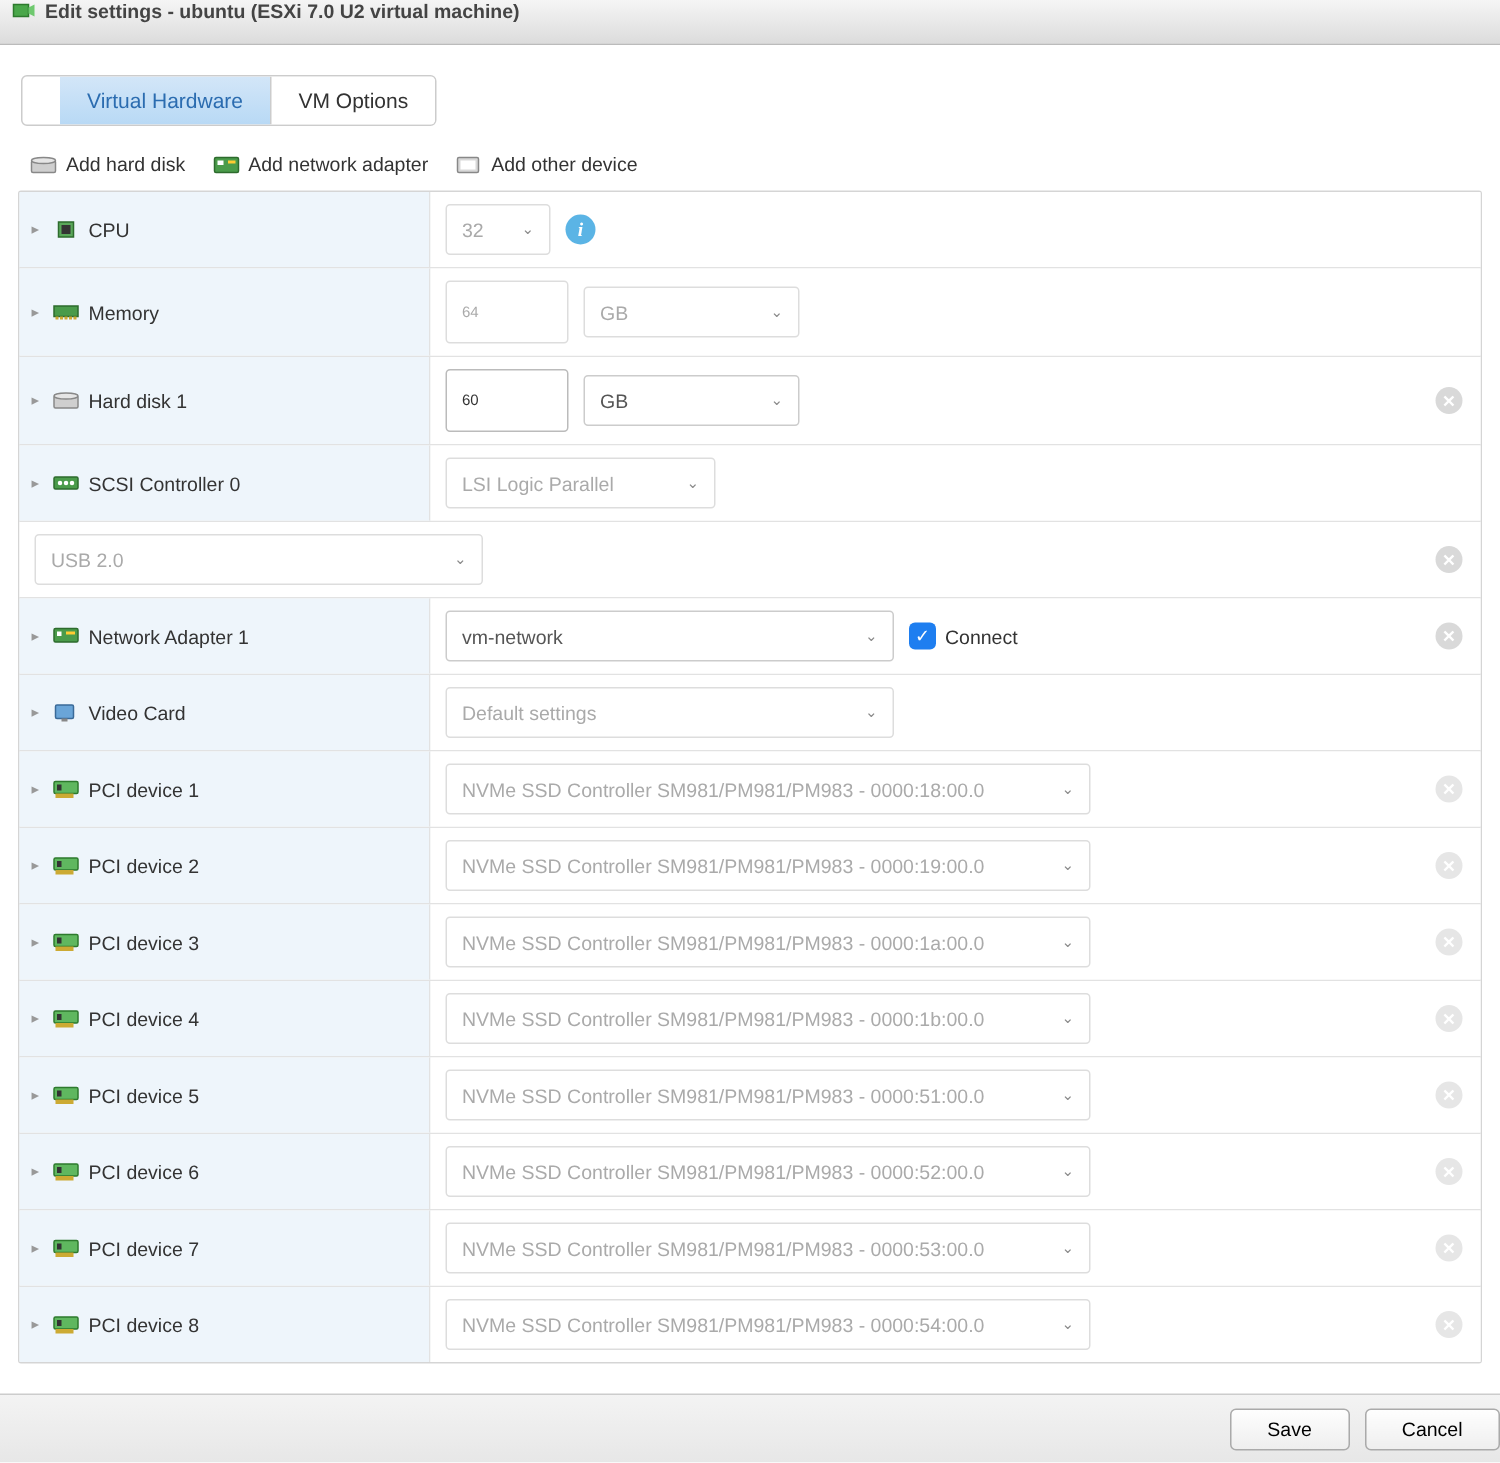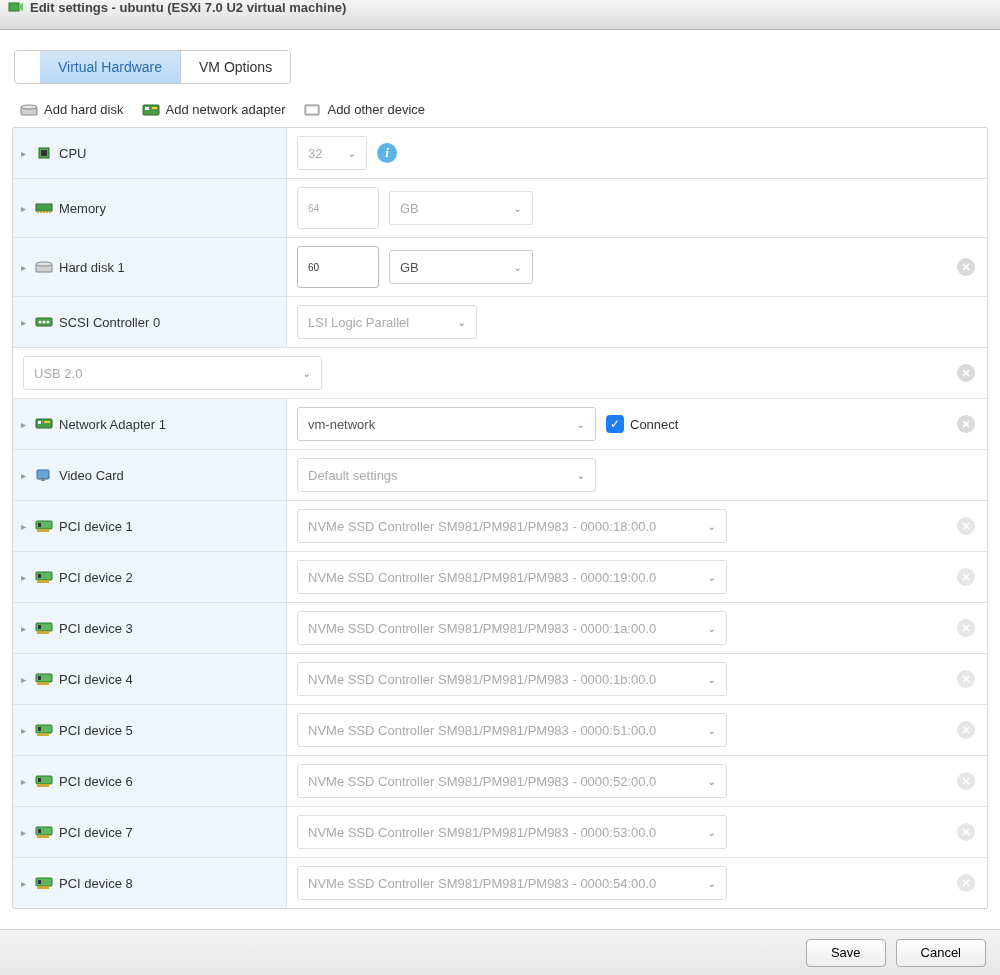--- a/index.html
+++ b/index.html
@@ -31,21 +31,21 @@
 .sel-cpu { width: 70px; }
 .sel-unit { width: 144px; }
 .sel-scsi { width: 180px; }
 .sel-wide { width: 299px; }
 .sel-pci { width: 430px; }
 .info-icon { width: 20px; height: 20px; border-radius: 50%; background: #5bb4e5; color: #fff; display: inline-flex; align-items: center; justify-content: center; font-weight: bold; font-style: italic; font-family: Georgia, serif; font-size: 13px; }
 .remove-x { position: absolute; right: 12px; top: 50%; transform: translateY(-50%); width: 18px; height: 18px; border-radius: 50%; background: #d9d9d9; color: #fff; display: flex; align-items: center; justify-content: center; font-size: 11px; cursor: pointer; font-weight: bold; }
 .remove-x.faded { background: #e6e6e6; }
 .checkbox-wrap { display: flex; align-items: center; gap: 6px; }
 .checkbox { width: 18px; height: 18px; border-radius: 4px; background: #1e7ef0; display: flex; align-items: center; justify-content: center; color: #fff; font-size: 12px; }
-.footer { position: absolute; bottom: 0; left: 0; right: 0; height: 46px; background: linear-gradient(to bottom, #f3f3f3, #e7e7e7); border-top: 1px solid #ccc; display: flex; align-items: center; justify-content: flex-end; padding: 0 14px; gap: 10px; }
+.footer { position: absolute; bottom: 0; left: 0; right: 0; height: 46px; background: linear-gradient(to bottom, #f3f3f3, #e7e7e7); border-top: 1px solid #ccc; display: flex; align-items: center; justify-content: flex-end; padding: 0 0; gap: 10px; }
 .btn { height: 28px; padding: 0 24px; border: 1px solid #aaa; border-radius: 4px; background: linear-gradient(to bottom, #fefefe, #eee); cursor: pointer; font-size: 13px; }
 .noexp { width: 14px; }
 </style>
 </head>
 <body>
 
 <div class="titlebar">
   <span class="titlebar-icon">
     <svg width="16" height="16" viewBox="0 0 16 16">
         <rect x="1" y="3" width="10" height="8" fill="#4aa74a" stroke="#2d7a2d"></rect>

